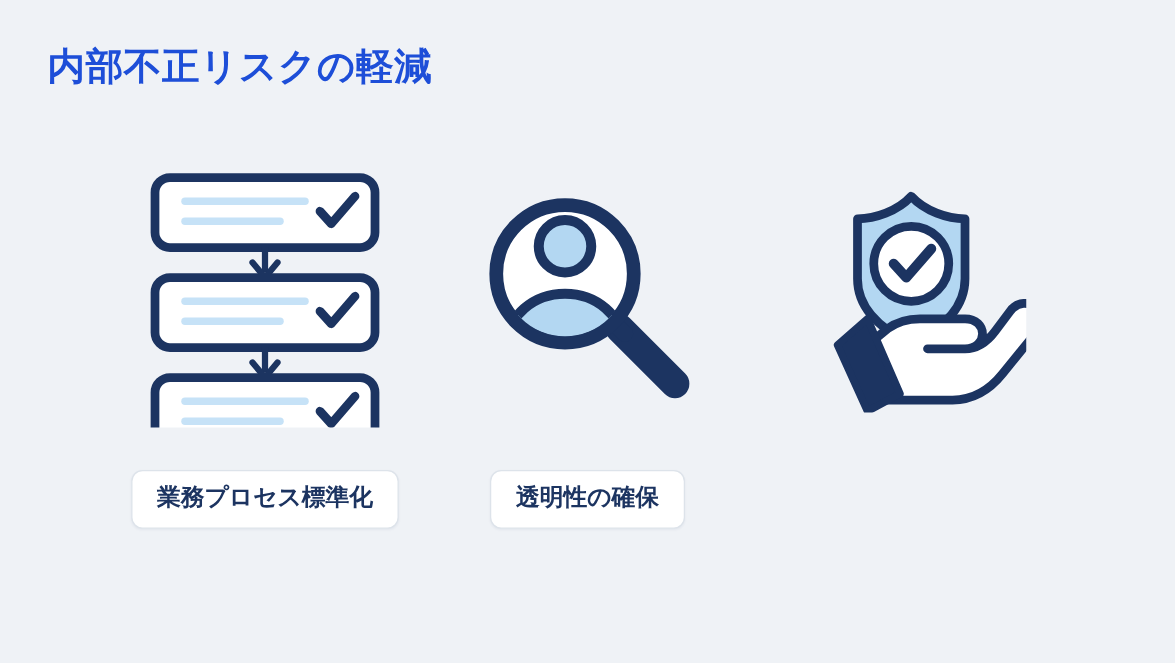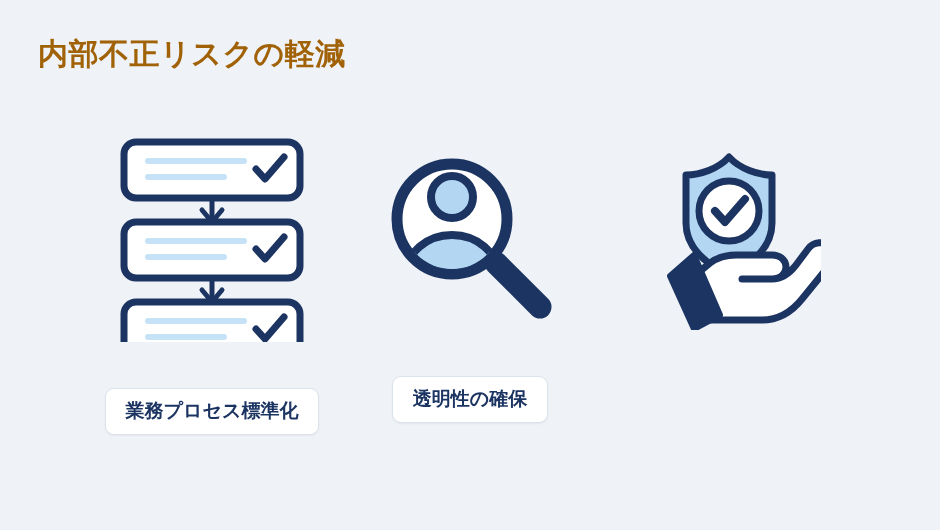--- a/index.html
+++ b/index.html
@@ -20,42 +20,42 @@
     width: 940px;
     height: 530px;
     box-sizing: border-box;
   }
   .slide-title {
     position: absolute;
     left: 38px;
     top: 34px;
     font-size: 30px;
     font-weight: bold;
-    color: #a16207;
+    color: #1d4ed8;
     letter-spacing: 0.5px;
     line-height: 1.3;
     white-space: nowrap;
   }
   .columns {
     position: absolute;
     left: 0;
     top: 132px;
     width: 940px;
     display: flex;
     flex-direction: row;
     align-items: flex-start;
     justify-content: center;
   }
   .column {
     width: 250px;
     display: flex;
     flex-direction: column;
     align-items: center;
   }
-  .col-process { margin-right: 8px; gap: 12px; }
+  .col-process { margin-right: 8px; }
   .col-magnifier { margin-right: 8px; justify-content: space-between; }
 
   .icon-box {
     height: 210px;
     width: 230px;
     display: flex;
     align-items: center;
     justify-content: center;
   }
   .label-pill {

